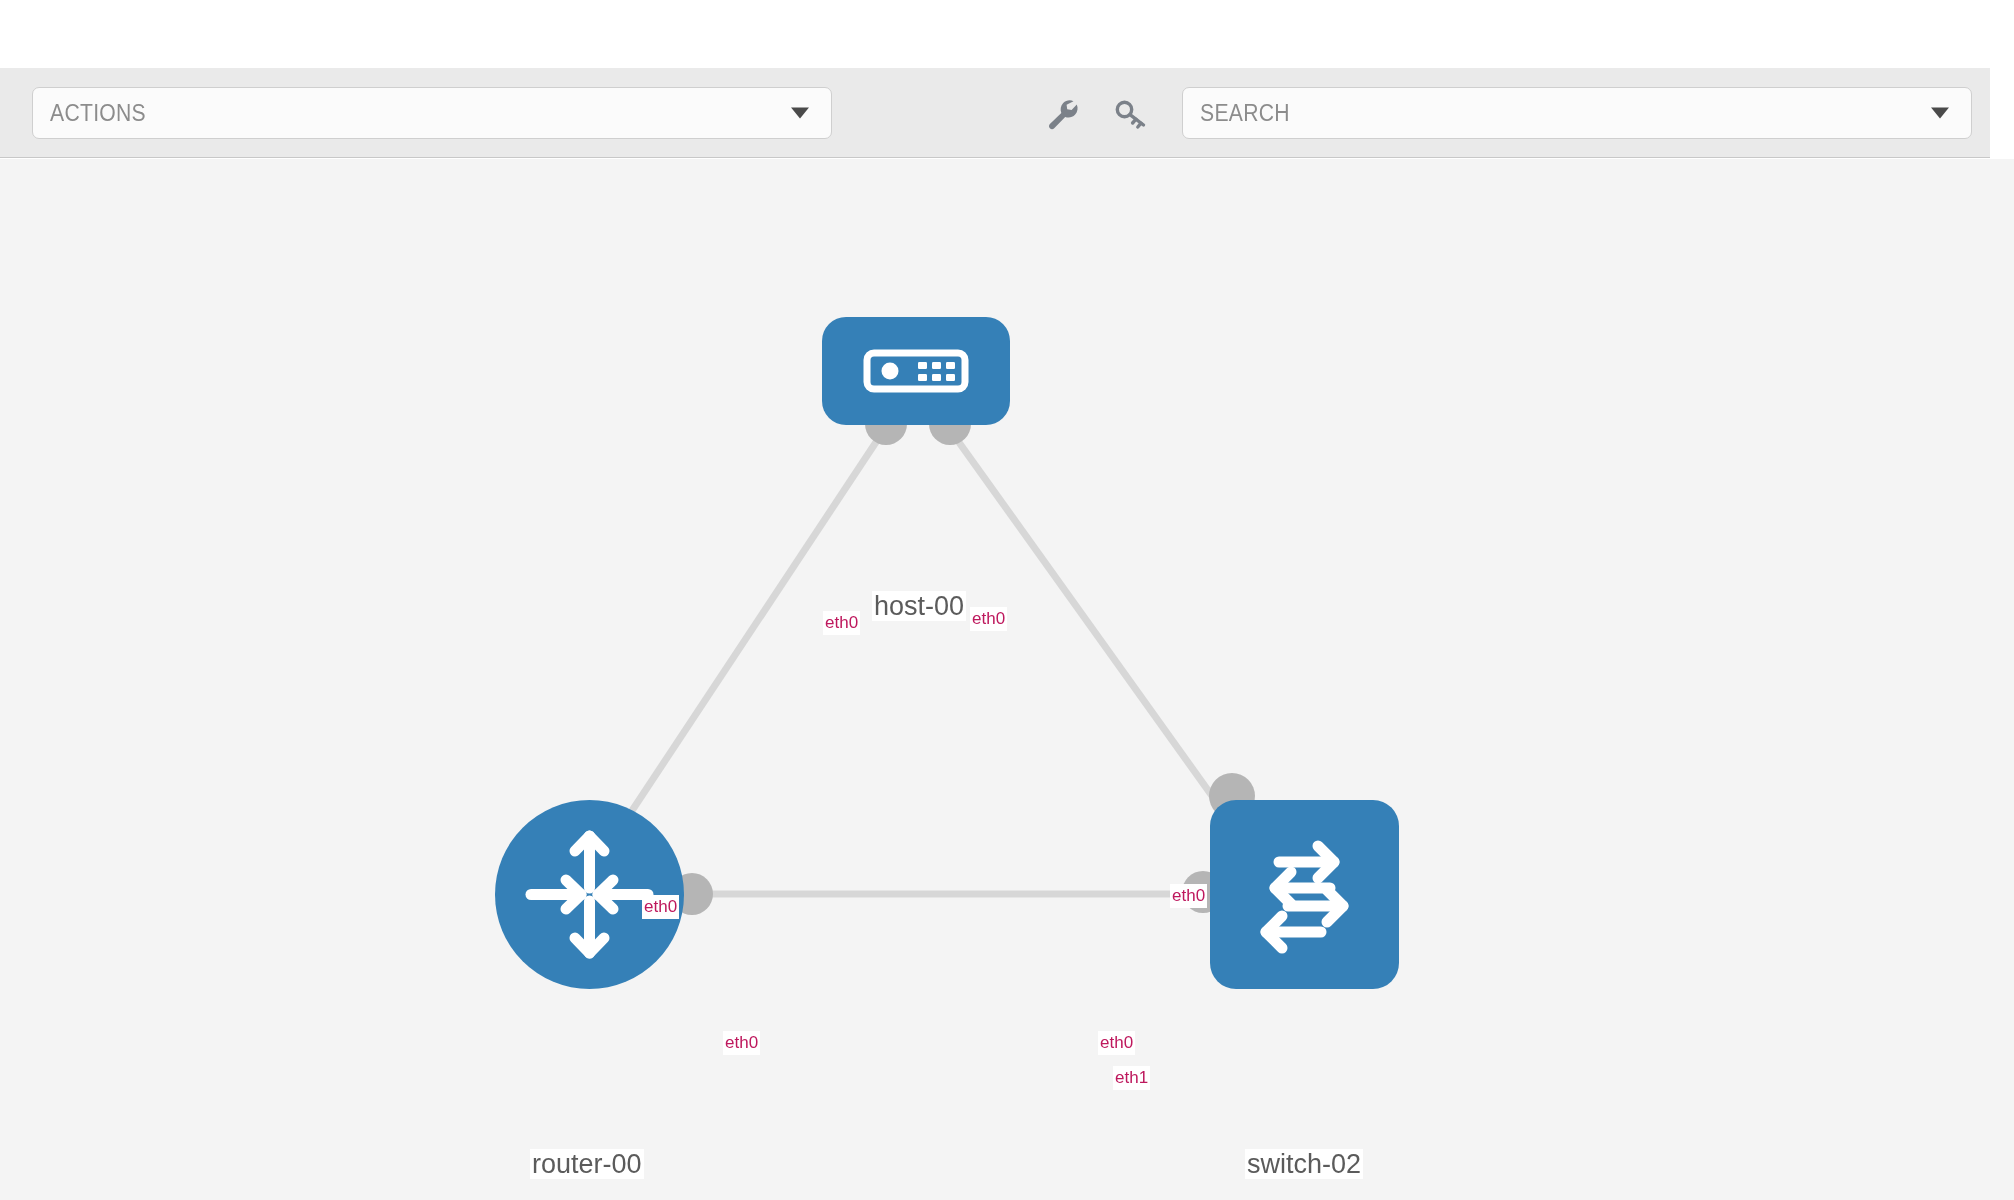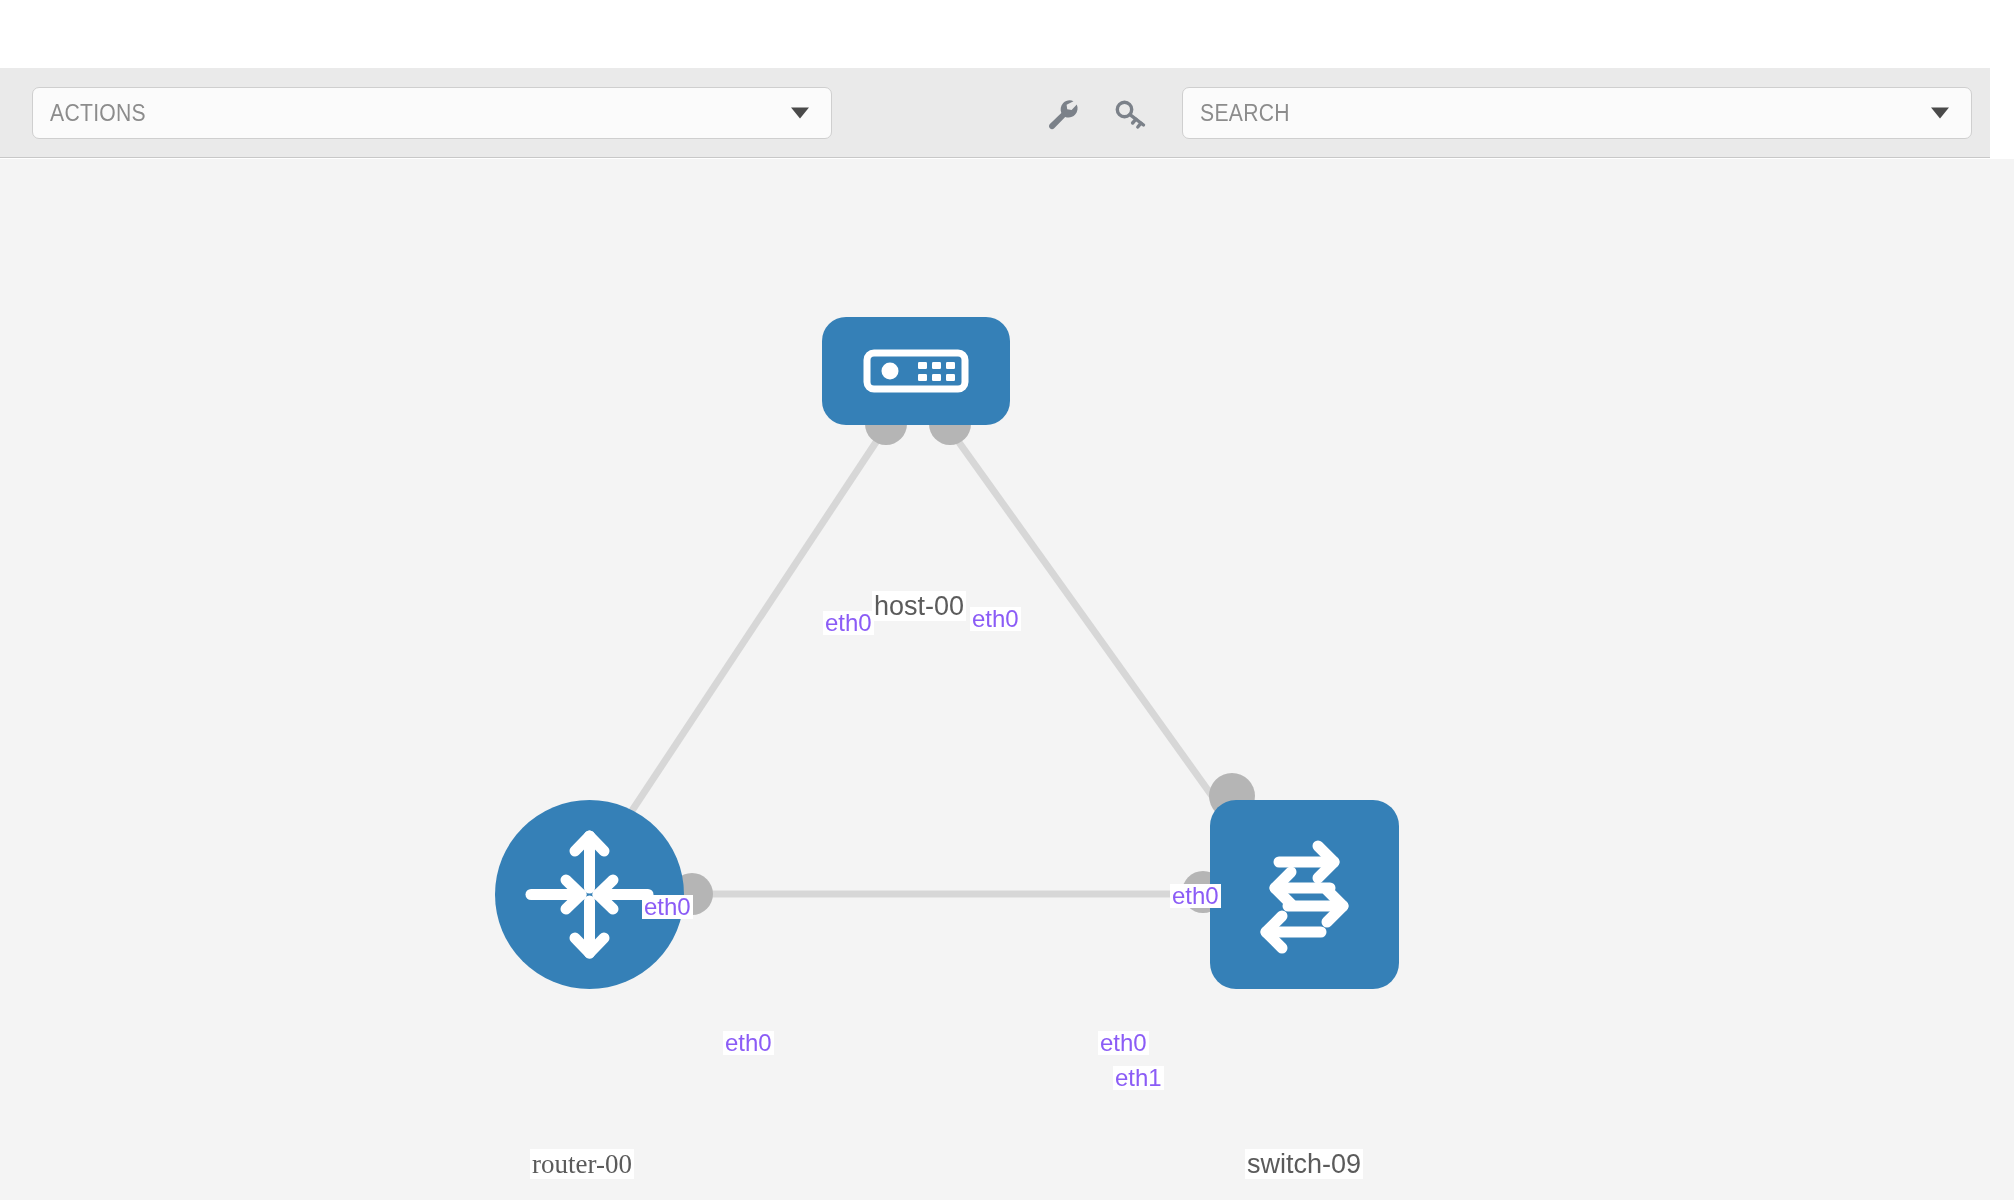--- a/index.html
+++ b/index.html
@@ -146,28 +146,28 @@
   .node-label {
     position: absolute;
     background: #ffffff;
     color: #5b5b5b;
     font-size: 27px;
     white-space: nowrap;
     padding: 0 2px;
     line-height: 30px;
   }
   #label-host   { left: 872px; top: 432px; }
-  #label-router { left: 530px; top: 990px; font-family: Liberation Serif, serif; }
+  #label-router { left: 530px; top: 990px; }
   #label-switch { left: 1245px; top: 990px; }
 
   .if-label {
     position: absolute;
     background: #ffffff;
-    color: #8b5cf6;
-    font-size: 24px;
+    color: #be185d;
+    font-size: 17px;
     white-space: nowrap;
     padding: 0 2px;
     line-height: 24px;
   }
   #if-host-left    { left: 823px; top: 452px; }
   #if-host-right   { left: 970px; top: 448px; }
   #if-router-up    { left: 642px; top: 736px; }
   #if-switch-up    { left: 1170px; top: 725px; }
   #if-router-right { left: 723px; top: 872px; }
   #if-switch-left  { left: 1098px; top: 872px; }
@@ -278,21 +278,21 @@
           <path d="M117 90 L133 106 L117 122"></path>
 
           <path d="M111 132 L56 132"></path>
           <path d="M72 116 L56 132 L72 148"></path>
         </g>
       </svg>
     </div>
 
     <div class="node-label" id="label-host">host-00</div>
     <div class="node-label" id="label-router">router-00</div>
-    <div class="node-label" id="label-switch">switch-09</div>
+    <div class="node-label" id="label-switch">switch-02</div>
 
     <div class="if-label" id="if-host-left">eth0</div>
     <div class="if-label" id="if-host-right">eth0</div>
     <div class="if-label" id="if-router-up">eth0</div>
     <div class="if-label" id="if-switch-up">eth0</div>
     <div class="if-label" id="if-router-right">eth0</div>
     <div class="if-label" id="if-switch-left">eth0</div>
     <div class="if-label" id="if-switch-left2">eth1</div>
 
   </div>

